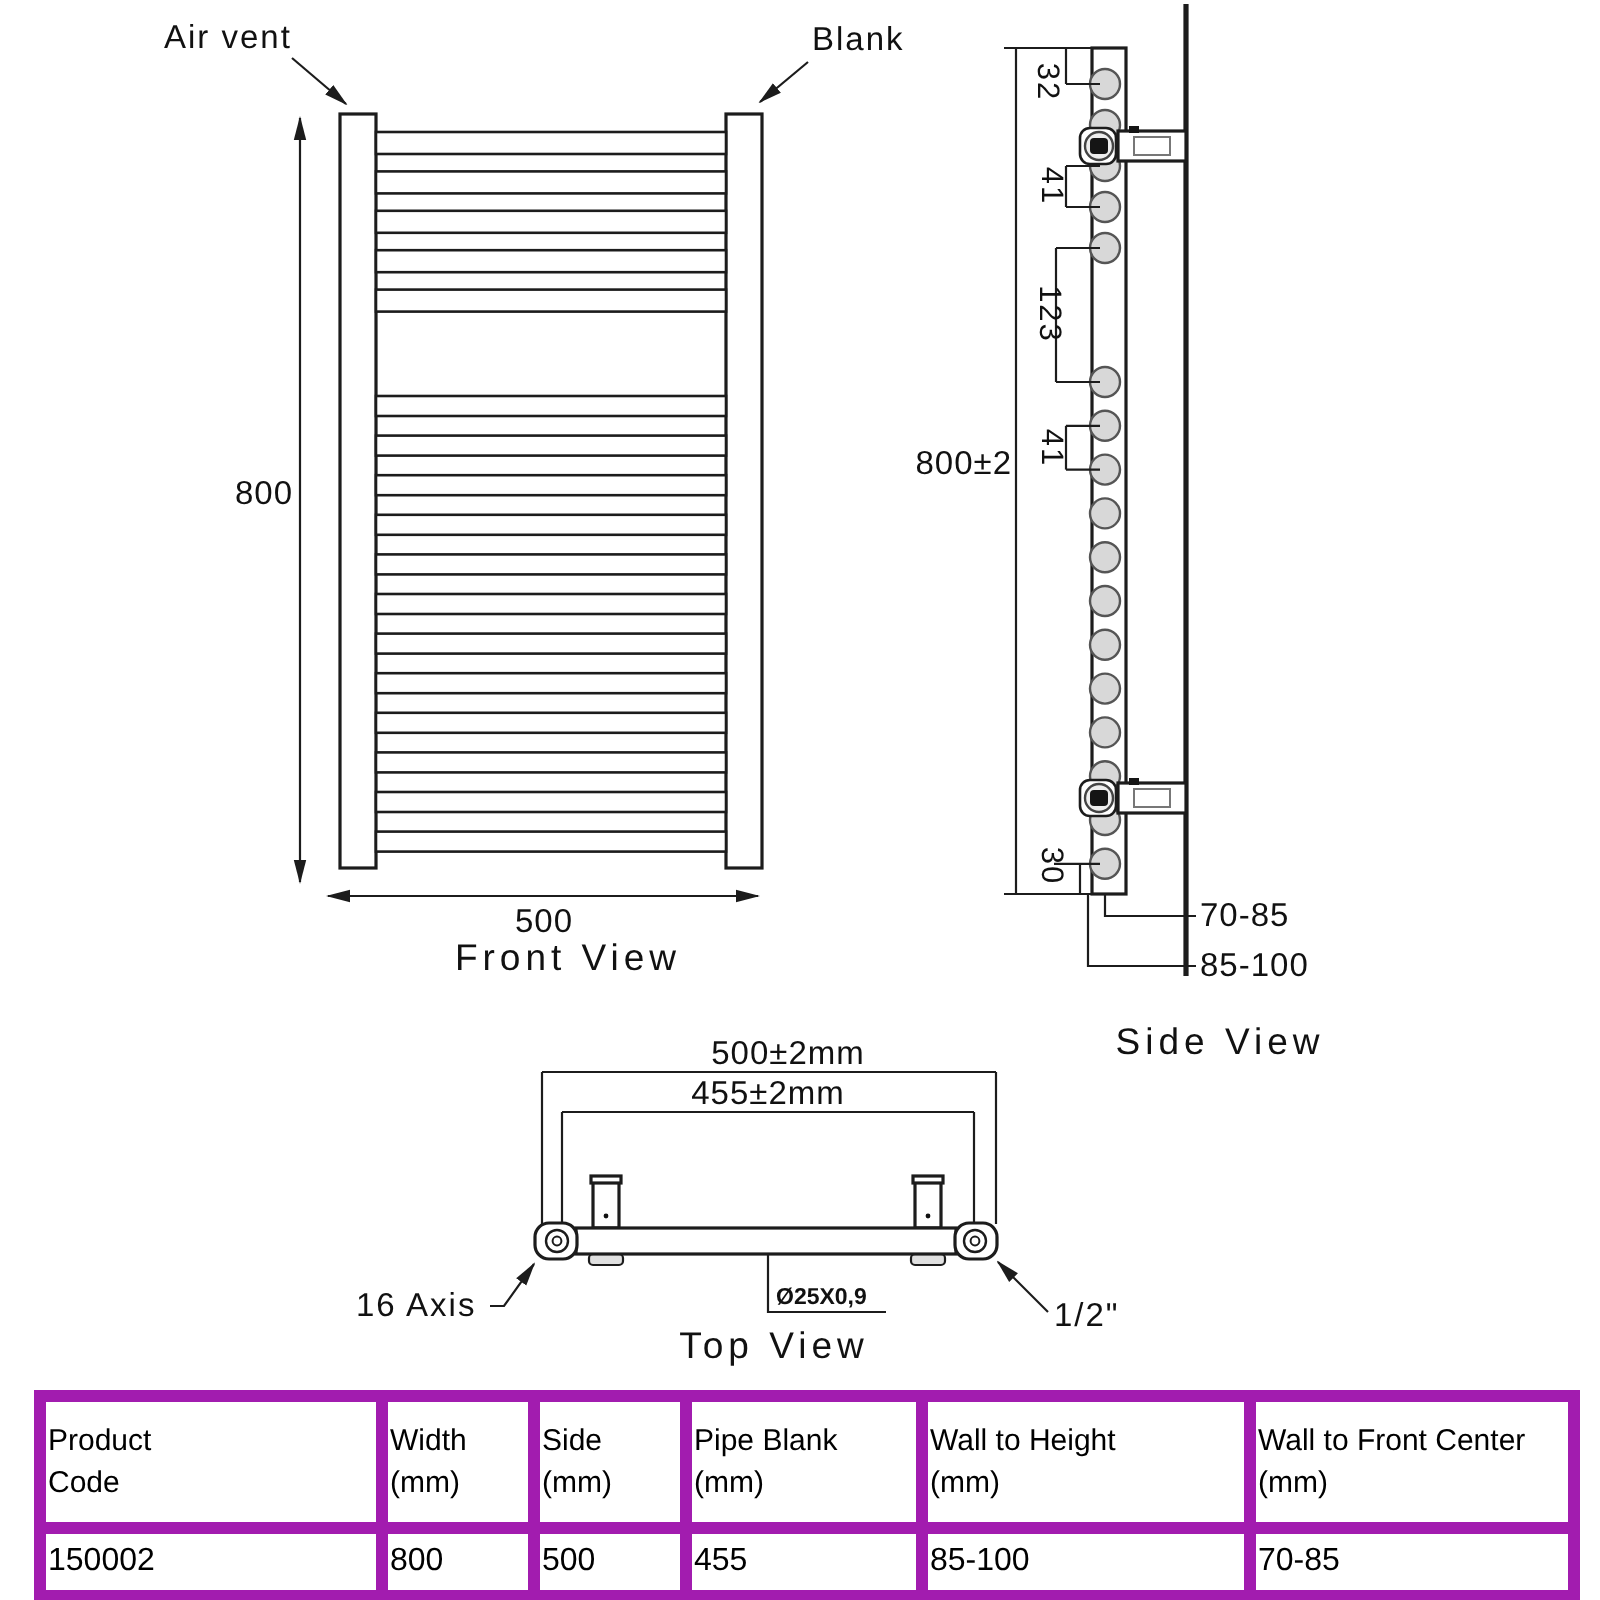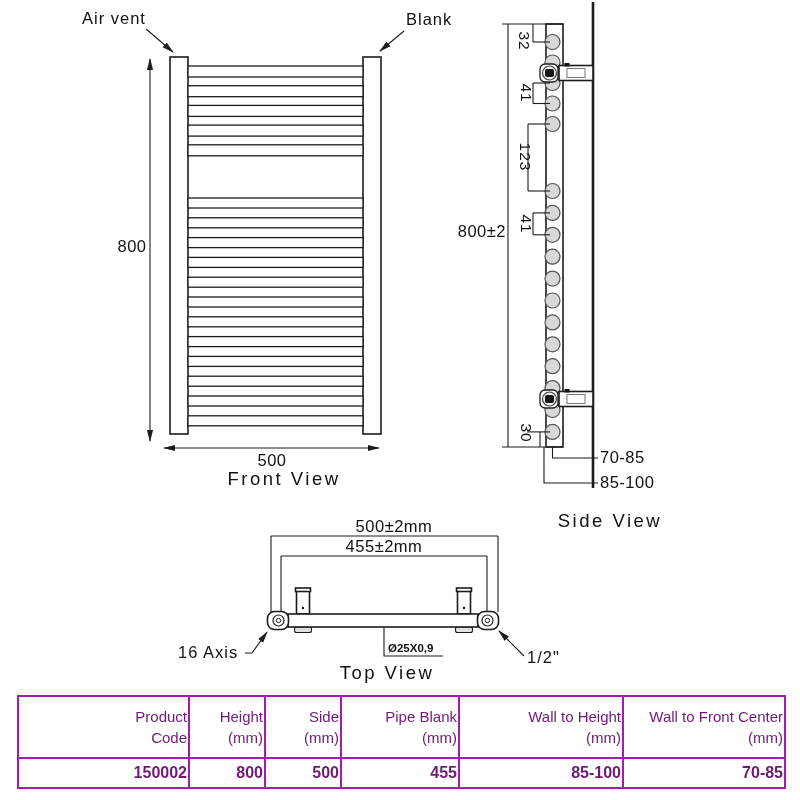--- a/index.html
+++ b/index.html
@@ -10,24 +10,24 @@
   .dimtx{font-size:16.5px;letter-spacing:0.5px;}
   .rdim{font-size:15.5px;letter-spacing:1px;}
   .vtitle{font-size:18.5px;letter-spacing:2.5px;}
   .spec{font-size:11.5px;font-weight:600;}
   .thin{stroke:#1c1c1c;stroke-width:1.1;fill:none;}
   .ol{stroke:#1c1c1c;stroke-width:1.6;fill:#ffffff;}
   .tube{stroke:#1c1c1c;stroke-width:1.3;fill:#ffffff;}
   .circ{stroke:#555;stroke-width:1.2;fill:#d8d8d8;}
   table.spec-table{position:absolute;left:17px;top:695px;width:767px;border-collapse:collapse;
                    table-layout:fixed;background:#fff;}
-  table.spec-table th,table.spec-table td{border:2px solid #a21caf;text-align:right;vertical-align:middle;
-                   color:#701a75;padding:2px 1px;}
+  table.spec-table th,table.spec-table td{border:6px solid #a21caf;text-align:left;vertical-align:middle;
+                   color:#000000;padding:2px 1px;}
   table.spec-table th{font-size:15px;font-weight:400;line-height:21px;white-space:pre-line;height:56px;}
-  table.spec-table td{font-size:16px;font-weight:700;height:24px;}
+  table.spec-table td{font-size:16px;font-weight:400;height:24px;}
 </style>
 </head>
 <body>
 
 <div id="stage">
 
 <svg width="800" height="695" viewBox="0 0 800 695">
   <defs>
     <marker id="arr" viewBox="0 0 12 8" refX="11" refY="4" markerWidth="12" markerHeight="8" markerUnits="userSpaceOnUse" orient="auto-start-reverse">
       <path d="M0,0.9 L12,4 L0,7.1 Z" fill="#1c1c1c"></path>
@@ -212,21 +212,21 @@
         <col style="width:76px">
         <col style="width:76px">
       <col style="width:118px">
         <col style="width:164px">
         <col style="width:162px">
     </colgroup>
     <thead>
       <tr>
         <th>Product
 Code</th>
-        <th>Height
+        <th>Width
 (mm)</th>
         <th>Side
 (mm)</th>
         <th>Pipe Blank
 (mm)</th>
         <th>Wall to Height
 (mm)</th>
         <th>Wall to Front Center
 (mm)</th>
       </tr>

